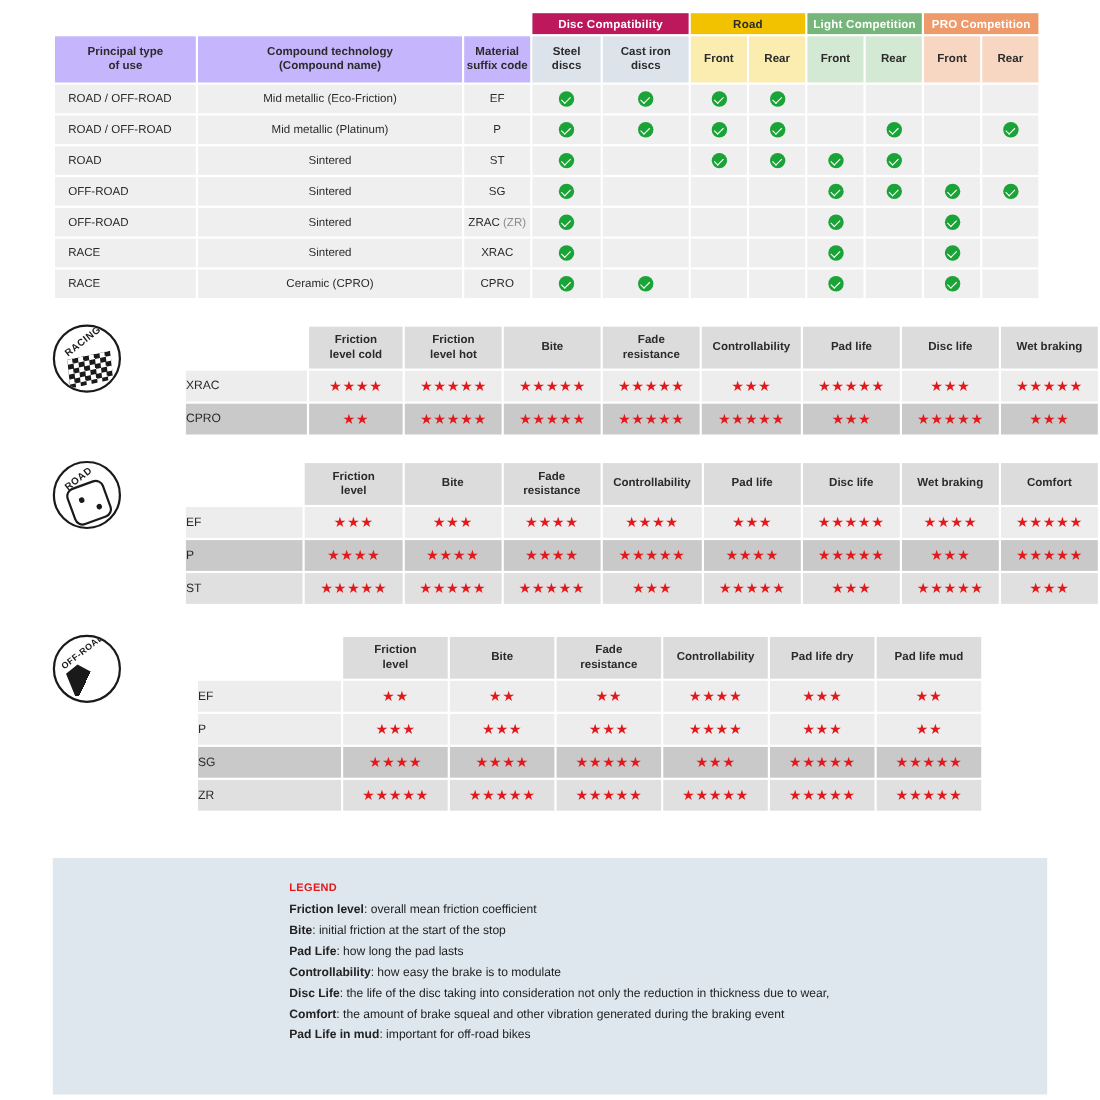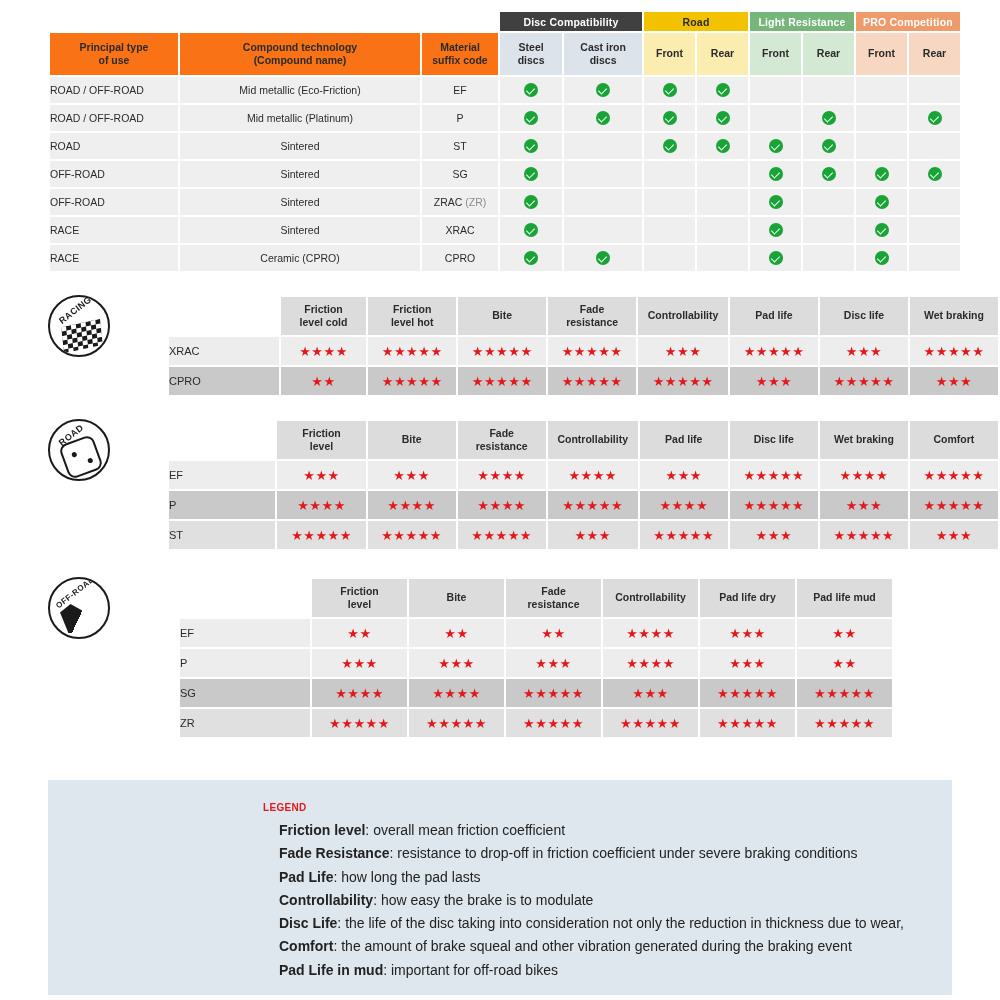--- a/index.html
+++ b/index.html
@@ -13,37 +13,37 @@
   .page { position: relative; width: 1000px; height: 1000px; padding: 0; }
 
   
   table { border-collapse: separate; border-spacing: 2px; }
   .compat { margin: 10px 0 0 48px; }
   .compat td, .compat th { padding: 0; }
   .grp {
     height: 19px; text-align: center; font-size: 10.5px; font-weight: bold;
     color: #2b2b2b; letter-spacing: .2px;
   }
-  .grp.disc { background: #404040; color: #ffffff; }
+  .grp.disc { background: #be185d; color: #ffffff; }
   .grp.road { background: #f2c200; color: #2b2b2b; }
   .grp.light { background: #76b67a; color: #ffffff; }
   .grp.pro { background: #ef9a6b; color: #ffffff; }
   .hdr {
-    background: #f97316; font-size: 10.5px; font-weight: bold; text-align: center;
+    background: #c4b5fd; font-size: 10.5px; font-weight: bold; text-align: center;
     height: 42px; vertical-align: middle; line-height: 1.25; color: #2b2b2b;
   }
   .hdr.disc { background: #dce3eb; }
   .hdr.road { background: #fbecb0; }
   .hdr.light { background: #d4e9d4; }
   .hdr.pro { background: #f8d7c2; }
   .cell {
     background: #efefef; height: 26px; text-align: center; font-size: 10.5px;
     vertical-align: middle; color: #2b2b2b;
   }
-  .cell.left { text-align: left; padding-left: 0; }
+  .cell.left { text-align: left; padding-left: 12px; }
   .chk { display: inline-block; width: 14px; height: 14px; border-radius: 50%;
          background: #1aa337; position: relative; vertical-align: middle; }
   .chk::after {
     content: ""; position: absolute; left: 4px; top: 2.5px;
     width: 4px; height: 7px; border: solid #fff; border-width: 0 1.7px 1.7px 0;
     transform: rotate(45deg);
   }
   .suffix-note { color: #8b8b8b; }
 
   
@@ -101,41 +101,41 @@
 
   
   .legend {
     position: absolute; left: 48px; top: 770px; width: 904px; height: 215px;
     background: #dfe7ee; padding: 22px 30px 0 215px;
   }
   .legend h4 {
     margin: 0 0 7px 0; color: #e2181b; font-size: 10px; font-weight: bold;
     letter-spacing: .3px;
   }
-  .legend p { margin: 0 0 3px 16px; font-size: 14px; line-height: 1.45; color: #222; }
+  .legend p { margin: 0 0 3px 0; font-size: 11px; line-height: 1.45; color: #222; }
   .legend b { font-weight: bold; }
 </style>
 </head>
 <body>
 
 <div class="page">
 
   <table class="compat">
     <tbody>
       <tr>
         <td colspan="3" style="background:transparent"></td>
         <td class="grp disc" colspan="2" style="width:142px">Disc Compatibility</td>
         <td class="grp road" colspan="2" style="width:104px">Road</td>
-        <td class="grp light" colspan="2" style="width:104px">Light Resistance</td>
+        <td class="grp light" colspan="2" style="width:104px">Light Competition</td>
         <td class="grp pro" colspan="2" style="width:104px">PRO Competition</td>
       </tr>
       <tr>
         <td class="hdr" style="width:128px"><span>Principal type<br>of use</span></td>
         <td class="hdr" style="width:240px"><span>Compound technology<br>(Compound name)</span></td>
-        <td class="hdr" style="width:76px"><span>Material<br>suffix code</span></td>
+        <td class="hdr" style="width:60px"><span>Material<br>suffix code</span></td>
         <td class="hdr disc" style="width:56px"><span>Steel<br>discs</span></td>
         <td class="hdr disc" style="width:70px"><span>Cast iron<br>discs</span></td>
         <td class="hdr road" style="width:51px"><span>Front</span></td>
         <td class="hdr road" style="width:51px"><span>Rear</span></td>
         <td class="hdr light" style="width:51px"><span>Front</span></td>
         <td class="hdr light" style="width:51px"><span>Rear</span></td>
         <td class="hdr pro" style="width:51px"><span>Front</span></td>
         <td class="hdr pro" style="width:51px"><span>Rear</span></td>
       </tr>
     </tbody>
@@ -392,21 +392,21 @@
             <td class="rcell shade-c"><span class="stars">★★★★★</span></td>
           </tr>
         </tbody>
     </table>
   </div>
 
   <div class="legend">
     <h4>LEGEND</h4>
     <div id="legend-body">
         <p><b>Friction level</b><span>: overall mean friction coefficient</span></p>
-        <p><b>Fade Resistance</b><span>: resistance to drop-off in friction coefficient under severe braking conditions</span></p>
+        <p><b>Bite</b><span>: initial friction at the start of the stop</span></p>
         <p><b>Pad Life</b><span>: how long the pad lasts</span></p>
         <p><b>Controllability</b><span>: how easy the brake is to modulate</span></p>
         <p><b>Disc Life</b><span>: the life of the disc taking into consideration not only the reduction in thickness due to wear,</span></p>
         <p><b>Comfort</b><span>: the amount of brake squeal and other vibration generated during the braking event</span></p>
         <p><b>Pad Life in mud</b><span>: important for off-road bikes</span></p>
       </div>
   </div>
 
 </div>
 

